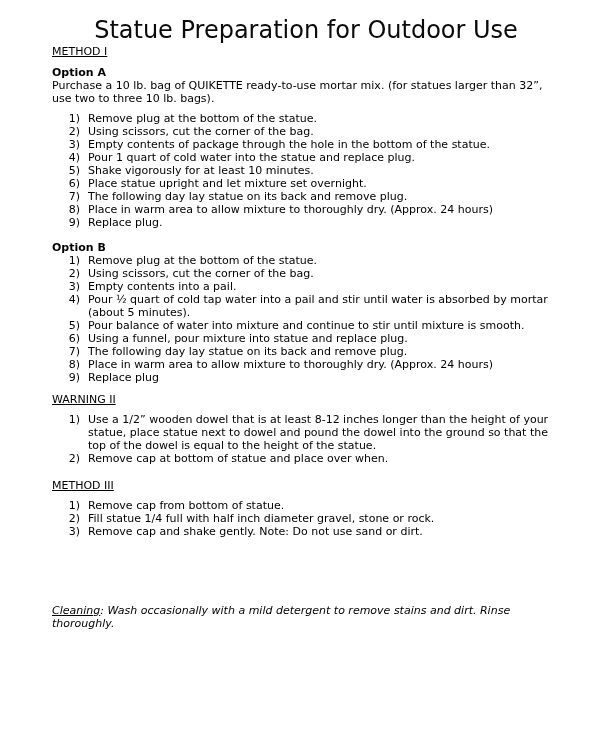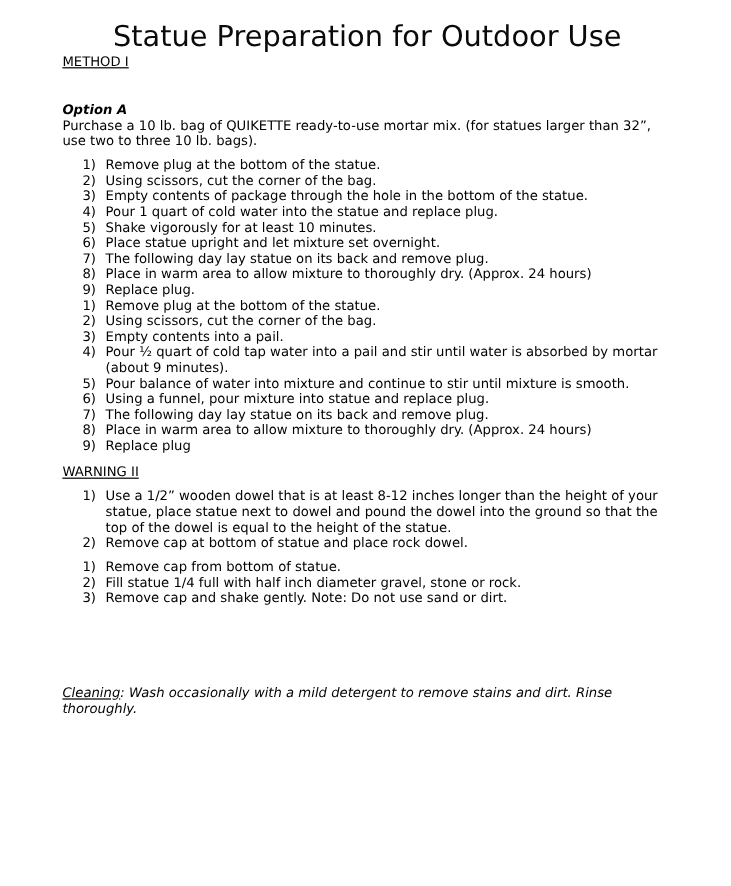--- a/index.html
+++ b/index.html
@@ -31,21 +31,21 @@
     white-space: nowrap;
   }
   .method-heading {
     text-decoration: underline;
     font-weight: 400;
   }
   .m1 { }
   .option-heading {
     font-weight: 700;
   }
-  .opt-a { margin-top: 27px; font-style: italic; }
+  .opt-a { margin-top: 8px; }
   .opt-b { margin-top: 12px; }
   .intro { margin-top: 0; }
   ol.steps {
     list-style: none;
     counter-reset: step;
     margin-top: 7px;
     padding-left: 36px;
   }
   ol.steps > li {
     counter-increment: step;
@@ -83,38 +83,40 @@
     <li>Using scissors, cut the corner of the bag.</li>
     <li>Empty contents of package through the hole in the bottom of the statue.</li>
     <li>Pour 1 quart of cold water into the statue and replace plug.</li>
     <li>Shake vigorously for at least 10 minutes.</li>
     <li>Place statue upright and let mixture set overnight.</li>
     <li>The following day lay statue on its back and remove plug.</li>
     <li>Place in warm area to allow mixture to thoroughly dry. (Approx. 24 hours)</li>
     <li>Replace plug.</li>
   </ol>
 
+  <div class="option-heading opt-b">Option B</div>
   <ol class="steps" style="margin-top:0">
     <li>Remove plug at the bottom of the statue.</li>
     <li>Using scissors, cut the corner of the bag.</li>
     <li>Empty contents into a pail.</li>
-    <li>Pour ½ quart of cold tap water into a pail and stir until water is absorbed by mortar (about 9 minutes).</li>
+    <li>Pour ½ quart of cold tap water into a pail and stir until water is absorbed by mortar (about 5 minutes).</li>
     <li>Pour balance of water into mixture and continue to stir until mixture is smooth.</li>
     <li>Using a funnel, pour mixture into statue and replace plug.</li>
     <li>The following day lay statue on its back and remove plug.</li>
     <li>Place in warm area to allow mixture to thoroughly dry. (Approx. 24 hours)</li>
     <li>Replace plug</li>
   </ol>
 
   <div class="method-heading m2">WARNING II</div>
   <ol class="steps m2-steps">
     <li>Use a 1/2” wooden dowel that is at least 8-12 inches longer than the height of your statue, place statue next to dowel and pound the dowel into the ground so that the top of the dowel is equal to the height of the statue.</li>
-    <li>Remove cap at bottom of statue and place rock dowel.</li>
+    <li>Remove cap at bottom of statue and place over when.</li>
   </ol>
 
+  <div class="method-heading m3">METHOD III</div>
   <ol class="steps m3-steps">
     <li>Remove cap from bottom of statue.</li>
     <li>Fill statue 1/4 full with half inch diameter gravel, stone or rock.</li>
     <li>Remove cap and shake gently. Note: Do not use sand or dirt.</li>
   </ol>
 
   <p class="cleaning"><span class="underline-label">Cleaning</span><span>: Wash occasionally with a mild detergent to remove stains and dirt. Rinse thoroughly.</span></p>
 
 
 </div>

